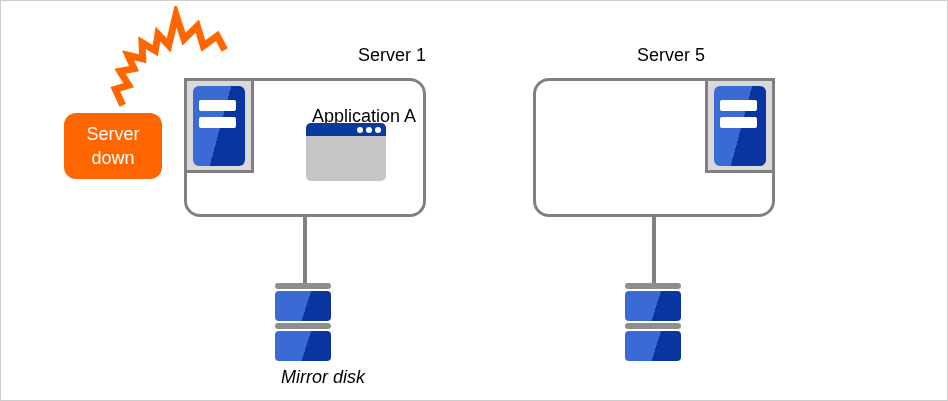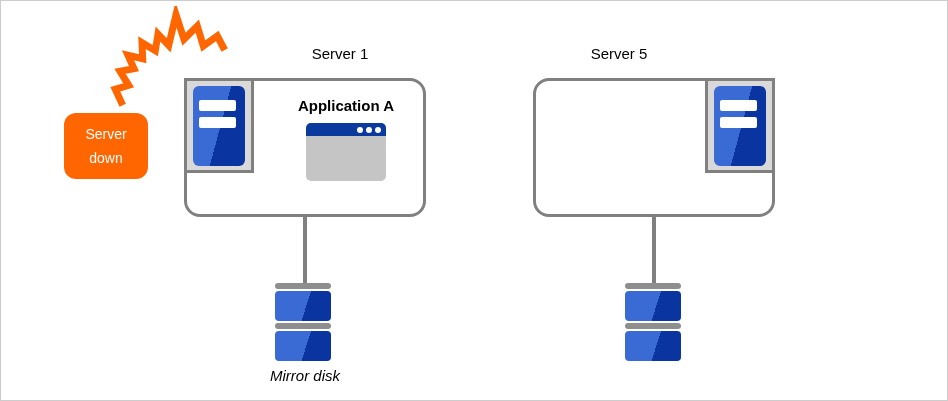--- a/index.html
+++ b/index.html
@@ -6,22 +6,22 @@
   .canvas{
     position:relative;width:948px;height:401px;background:#ffffff;
     border:1px solid #cdcdcd;box-sizing:border-box;overflow:hidden;
     font-family:"Liberation Sans",sans-serif;color:#000;
   }
   
   .crash{position:absolute;left:105px;top:5px;width:130px;height:110px;}
   .crash polyline{fill:none;stroke:#FF6600;stroke-width:7;stroke-miterlimit:12;}
   
   .badge{
-    position:absolute;left:63px;top:112px;width:84px;height:66px;
-    background:#FF6600;border-radius:12px;color:#fff;font-size:14px;line-height:24px;
+    position:absolute;left:63px;top:112px;width:98px;height:66px;
+    background:#FF6600;border-radius:12px;color:#fff;font-size:18px;line-height:24px;
     display:flex;flex-direction:column;align-items:center;justify-content:center;text-align:left;
   }
   
   .server-box{
     position:absolute;width:242px;height:139px;box-sizing:border-box;
     border:3px solid #808080;border-radius:16px;background:#fff;
   }
   .s1box{left:183px;top:77px;}
   .s2box{left:532px;top:77px;}
   
@@ -33,24 +33,24 @@
   .chassis.s1{left:183px;top:77px;}
   .chassis.s2{left:704px;top:77px;}
   .tower{
     position:relative;width:52px;height:80px;border-radius:6px;
     background:linear-gradient(105deg,#3A6BD4 52%,#0A34A0 52%);
   }
   .tower .bar{position:absolute;left:6px;width:37px;height:11px;background:#fff;border-radius:2px;}
   .tower .b1{top:14px;}
   .tower .b2{top:31px;}
   
-  .label{position:absolute;font-size:15px;text-align:center;white-space:nowrap;}
+  .label{position:absolute;font-size:18px;text-align:right;white-space:nowrap;}
   .server1-label{left:253px;top:44px;width:172px;}
   .server2-label{left:532px;top:44px;width:172px;}
-  .app-label{left:275px;top:96px;width:140px;font-weight:bold;}
+  .app-label{left:275px;top:105px;width:140px;}
   .disk-label{left:244px;top:366px;width:120px;font-style:italic;}
   
   .appwin{
     position:absolute;left:305px;top:122px;width:80px;height:58px;
     border-radius:5px;overflow:hidden;background:#C5C5C5;z-index:2;
   }
   .titlebar{
     height:13px;background:#0A3A9E;
     display:flex;align-items:center;justify-content:flex-end;gap:3px;padding-right:5px;
   }

